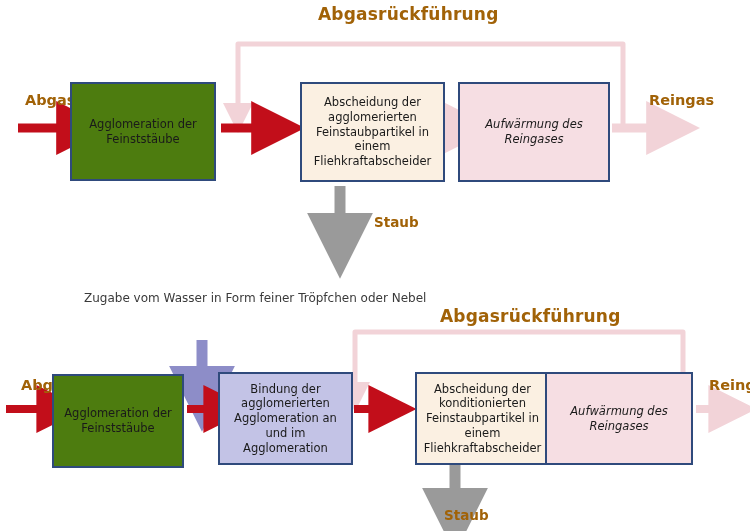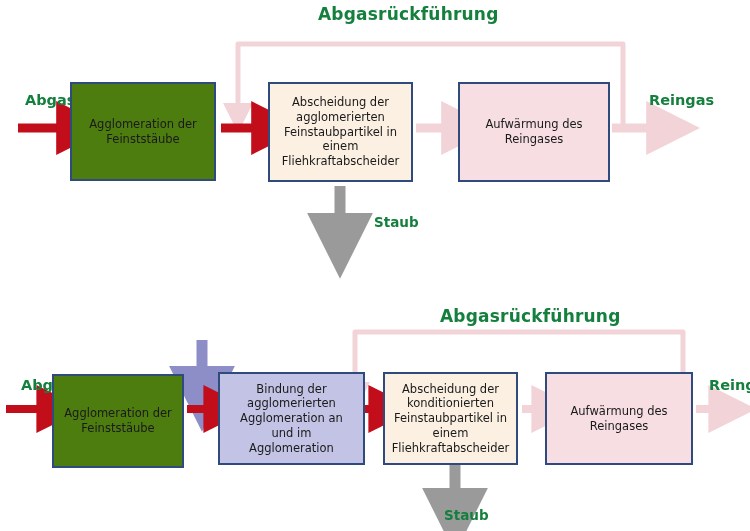--- a/index.html
+++ b/index.html
@@ -6,25 +6,25 @@
   body{width:750px;height:531px;position:relative;overflow:hidden;
        font-family:"DejaVu Sans","Liberation Sans",sans-serif;color:#1a1a1a;}
   .stage{position:absolute;left:0;top:0;width:750px;height:531px;}
   svg.layer{position:absolute;left:0;top:0;width:750px;height:531px;pointer-events:none;}
 
   .box{position:absolute;box-sizing:border-box;border:2px solid #2f4a7c;
        display:flex;align-items:center;justify-content:center;text-align:center;
        font-size:11.5px;line-height:1.28;color:#1a1a1a;padding:2px 4px;}
   .box span{display:block;}
   .fill-yellow{background:#4d7c0f;}
-  .fill-cream{background:#fbf0e2;}
-  .fill-pink{background:#f6dee3;}
+  .fill-cream{background:#fbf0e2;margin-left:32px;}
+  .fill-pink{background:#f6dee3;font-style:italic;}
   .fill-purple{background:#c3c3e6;}
 
-  .lbl{position:absolute;font-weight:bold;color:#15803d;white-space:nowrap;}
+  .lbl{position:absolute;font-weight:bold;color:#a16207;white-space:nowrap;}
   .lbl-title{font-size:17px;letter-spacing:.2px;}
   .lbl-io{font-size:14.5px;margin-left:19px;}
   .lbl-staub{font-size:13.5px;margin-left:16px;}
   .note{position:absolute;font-size:12px;line-height:1.35;color:#3a3a3a;
         text-align:center;white-space:nowrap;}
 </style>
 </head>
 <body>
 
 <div class="stage">
@@ -99,35 +99,39 @@
 
   <div class="box fill-pink" style="left:458px;top:82px;width:152px;height:100px;">
     <div>
       <span>Aufwärmung des</span>
       <span>Reingases</span>
     </div>
   </div>
 
   <div class="lbl lbl-staub" style="left:358px;top:214px;">Staub</div>
 
+  <div class="note" style="left:84px;top:290px;width:240px;">
+    <span>Zugabe vom Wasser in Form feiner</span>
+    <span>Tröpfchen oder Nebel</span>
+  </div>
 
   <div class="lbl lbl-title" style="left:440px;top:306px;">Abgasrückführung</div>
 
   <div class="lbl lbl-io" style="left:2px;top:377px;">Abgas</div>
 
   <div class="lbl lbl-io" style="left:690px;top:377px;">Reingas</div>
 
   <div class="box fill-yellow" style="left:52px;top:374px;width:132px;height:94px;">
     <div>
       <span>Agglomeration der</span>
       <span>Feinststäube</span>
     </div>
   </div>
 
-  <div class="box fill-purple" style="left:218px;top:372px;width:147px;height:93px;">
+  <div class="box fill-purple" style="left:218px;top:372px;width:135px;height:93px;">
     <div>
       <span>Bindung der</span>
       <span>agglomerierten</span>
       <span>Agglomeration an</span>
       <span>und im</span>
       <span>Agglomeration</span>
     </div>
   </div>
 
   <div class="box fill-cream" style="left:383px;top:372px;width:135px;height:93px;">

